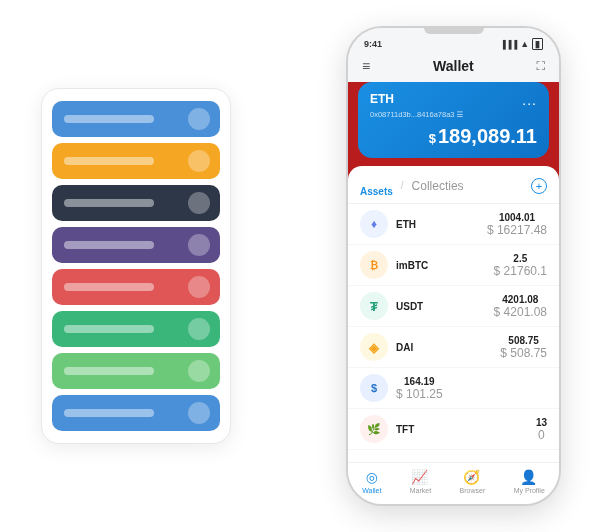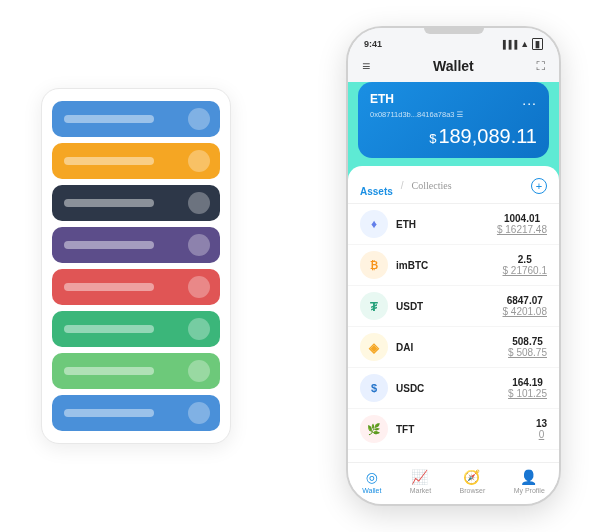--- a/index.html
+++ b/index.html
@@ -145,21 +145,21 @@
     .expand-icon {
       font-size: 12px;
       color: #555;
     }
 
     .phone-content {
       flex: 1;
       overflow: hidden;
       display: flex;
       flex-direction: column;
-      background: #5eead4;
+      background: #b91c1c;
     }
 
     
     .eth-card {
       margin: 0 10px 8px;
       background: linear-gradient(135deg, #1a8fe3, #0d72c7);
       border-radius: 14px;
       padding: 10px 12px;
       color: #fff;
       position: relative;
@@ -183,21 +183,21 @@
     }
 
     .eth-address {
       font-size: 7.5px;
       color: rgba(255,255,255,0.75);
       margin-bottom: 6px;
     }
 
     .eth-amount {
       font-size: 20px;
-      font-weight: 400;
+      font-weight: 700;
       text-align: right;
     }
 
     .eth-amount-symbol {
       font-size: 13px;
       margin-right: 2px;
     }
 
     
     .assets-section {
@@ -229,23 +229,22 @@
       color: #1a8fe3;
       margin-top: 12px;
     }
 
     .assets-tab-divider {
       font-size: 10px;
       color: #ccc;
     }
 
     .assets-tab-inactive {
-      font-size: 10px;
+      font-size: 12px;
       color: #999;
-      font-family: Liberation Serif, serif;
     }
 
     .add-btn {
       width: 16px;
       height: 16px;
       border-radius: 50%;
       border: 1.5px solid #1a8fe3;
       color: #1a8fe3;
       display: flex;
       align-items: center;
@@ -294,23 +293,22 @@
       text-align: center;
     }
 
     .asset-amount {
       font-size: 10px;
       font-weight: 600;
       color: #222;
     }
 
     .asset-usd {
-      font-size: 10px;
+      font-size: 12px;
       color: #999;
-      text-decoration: underline;
     }
 
     
     .logo-eth { background: #ecf3ff; color: #627eea; }
     .logo-imbtc { background: #fff3e0; color: #f7931a; }
     .logo-usdt { background: #e8f8f2; color: #26a17b; }
     .logo-dai { background: #fff8e1; color: #f5a623; }
     .logo-usdc { background: #e8f0ff; color: #2775ca; }
     .logo-tft { background: #fff0f0; color: #e05555; }
 
@@ -456,21 +454,21 @@
           </div>
 
           <div class="asset-item">
             <div class="asset-logo logo-usdt">
                 <span style="font-size:13px; font-weight:800;">₮</span>
               </div>
             <div class="asset-info">
               <div class="asset-name">USDT</div>
             </div>
             <div class="asset-values">
-              <div class="asset-amount">6847.07</div>
+              <div class="asset-amount">4201.08</div>
               <div class="asset-usd">$ 4201.08</div>
             </div>
           </div>
 
           <div class="asset-item">
             <div class="asset-logo logo-dai">
                 <span style="font-size:13px; font-weight:800; color:#f5a623;">◈</span>
               </div>
             <div class="asset-info">
               <div class="asset-name">DAI</div>
@@ -478,23 +476,20 @@
             <div class="asset-values">
               <div class="asset-amount">508.75</div>
               <div class="asset-usd">$ 508.75</div>
             </div>
           </div>
 
           <div class="asset-item">
             <div class="asset-logo logo-usdc">
                 <span style="font-size:11px; font-weight:800; color:#2775ca;">$</span>
               </div>
-            <div class="asset-info">
-              <div class="asset-name">USDC</div>
-            </div>
             <div class="asset-values">
               <div class="asset-amount">164.19</div>
               <div class="asset-usd">$ 101.25</div>
             </div>
           </div>
 
           <div class="asset-item">
             <div class="asset-logo logo-tft">
                 <span style="font-size:11px;">🌿</span>
               </div>

